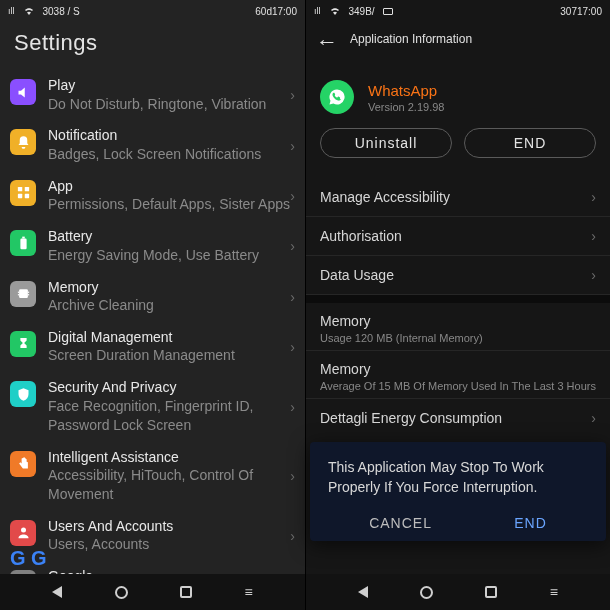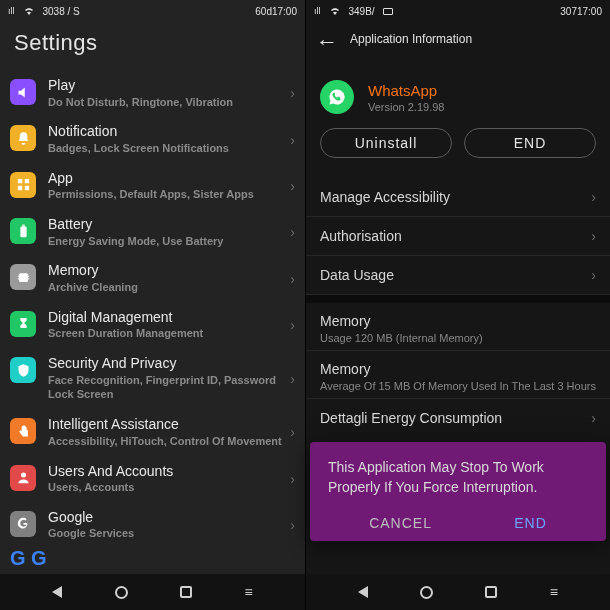--- a/index.html
+++ b/index.html
@@ -63,21 +63,21 @@
     margin-right: 12px;
     display: flex;
     align-items: center;
     justify-content: center;
     flex-shrink: 0;
     margin-top: 2px;
   }
   .icon svg { width: 15px; height: 15px; }
   .row-texts { flex: 1; min-width: 0; }
   .row-title { font-size: 14px; color: #e8e8e8; line-height: 1.25; }
-  .row-sub   { font-size: 11px; color: #8a8a8a; line-height: 1.35; font-weight: bold; }
+  .row-sub   { font-size: 14px; color: #8a8a8a; line-height: 1.35; }
   .row .chev, .settings-row .chev, .app-row .chev {
     color: #6b6b6b;
     font-size: 14px;
     align-self: center;
   }
   .gg {
     position:absolute; left: 10px; bottom: 40px;
     font-size: 20px; font-weight: 600; color:#3b82f6;text-align:right;
   }
   .navbar {
@@ -132,21 +132,21 @@
   .app-row .txt { flex:1; }
   .info-block { padding: 10px 14px 6px 14px; border-bottom:1px solid #262626;}
   .info-block .title { font-size: 14px; color:#d6d6d6; margin-bottom:3px;}
   .info-block .sub   { font-size: 11px; color:#888;}
   .section-gap { height: 8px; background:#0c0c0c; }
   .dialog {
     position:absolute;
     left: 310px;
     right: 4px;
     top: 442px;
-    background: #701a75;
+    background: #0f172a;
     border-radius: 4px;
     padding: 16px 18px 10px 18px;
     box-shadow: 0 4px 20px rgba(0,0,0,.6);
   }
   .dialog-msg { font-size: 14px; color:#d8d8d8; line-height:1.4; }
   .dialog-actions {
     display:flex; justify-content: space-around;
     margin-top: 18px;
   }
   .dialog-btn { font-size: 14px; color:#bdbdbd; letter-spacing:1px; }

